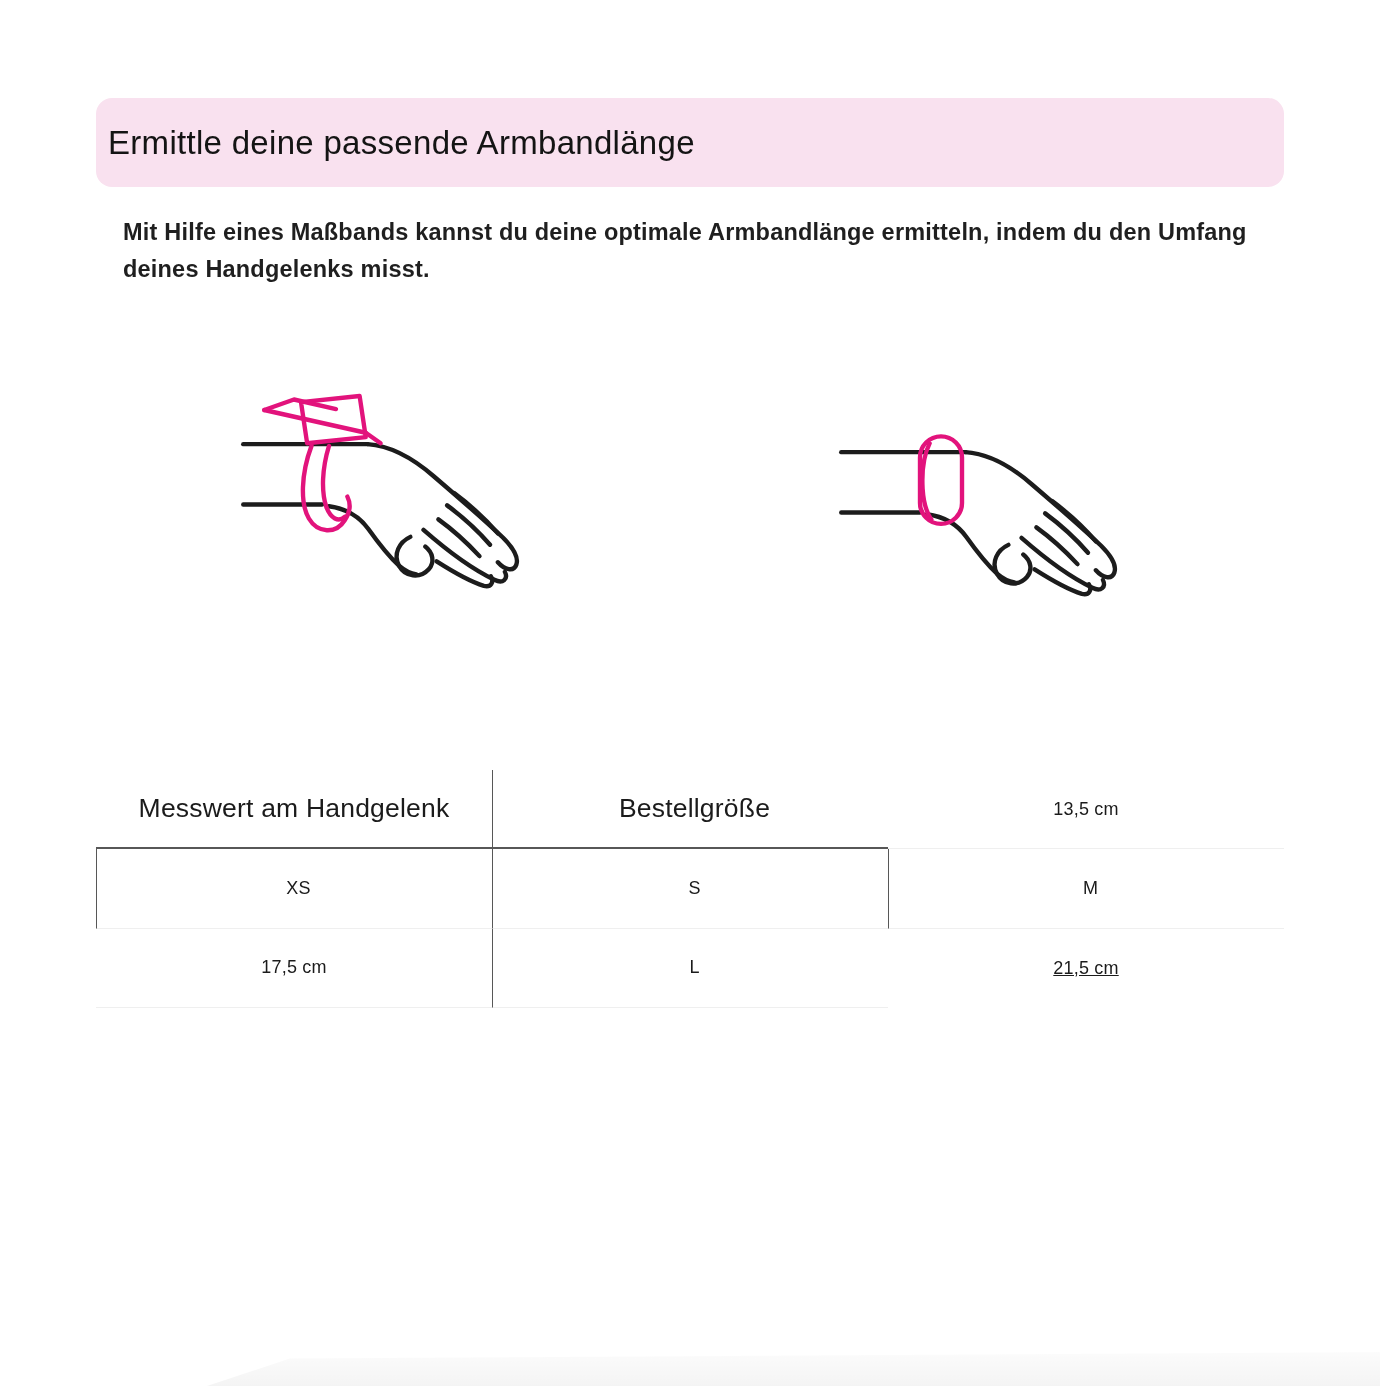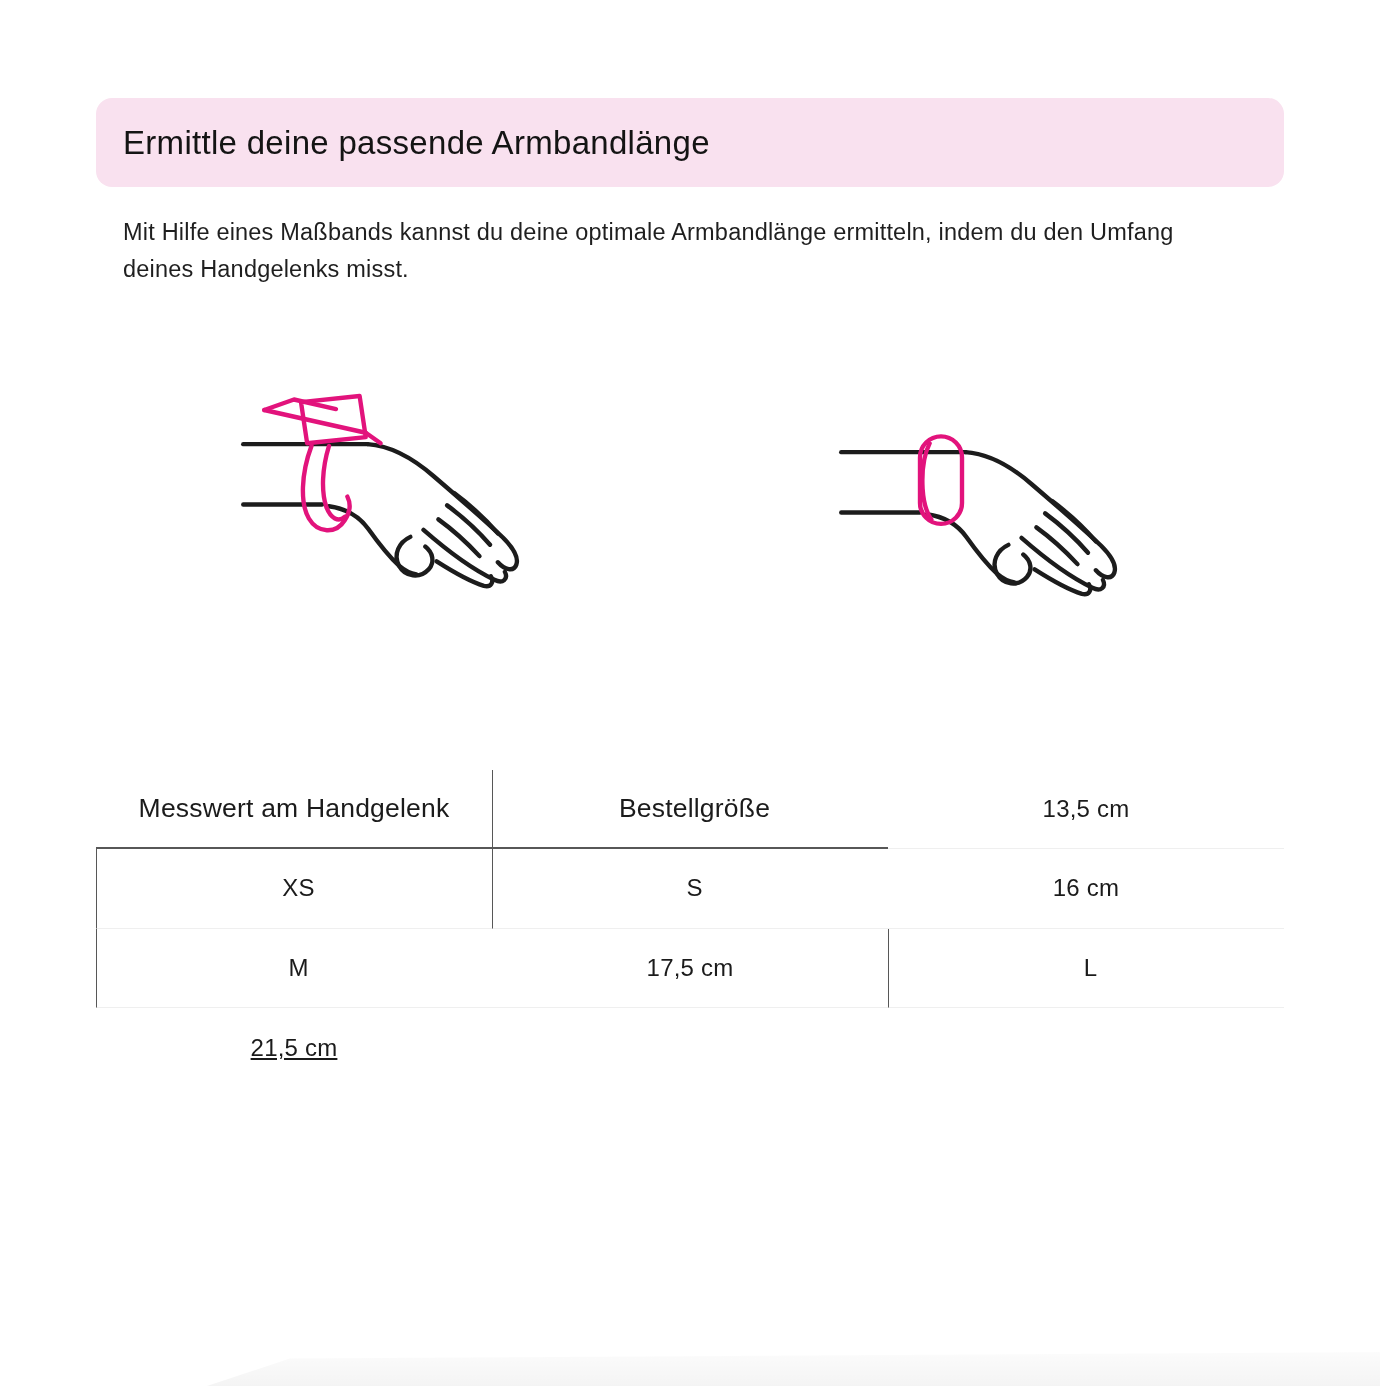--- a/index.html
+++ b/index.html
@@ -20,43 +20,43 @@
 
   
   .banner{
     position:absolute;left:96px;top:98px;width:1188px;height:89px;
     background:var(--banner-background);
     border-radius:16px;
     display:flex;align-items:center;
   }
   .banner h1{
     font-size:33px;font-weight:400;letter-spacing:.3px;
-    padding-left:27px;color:#141414;
+    padding-left:12px;color:#141414;
   }
 
   
   .intro{
     position:absolute;left:123px;top:214px;width:1180px;
     font-size:23.5px;line-height:37px;letter-spacing:.2px;
-    white-space:pre-line;color:#1f1f1f;
+    white-space:pre-line;color:#1f1f1f;font-weight:bold;
   }
 
   
   .figure{position:absolute;}
   .figure.left{left:238px;top:388px;}
   .figure.right{left:836px;top:396px;}
 
   
   .size-table{
     position:absolute;left:96px;top:770px;width:1188px;
     display:grid;grid-template-columns:1fr 1fr 1fr;grid-auto-rows:79.3px;
   }
   .cell{
     display:flex;align-items:center;justify-content:center;
-    font-size:24px;letter-spacing:.2px;color:#1b1b1b;
+    font-size:18px;letter-spacing:.2px;color:#1b1b1b;
     border-bottom:1px solid var(--divider-light);
   }
   .cell.col-right{border-left:1.5px solid var(--divider-dark);padding-left:8px;}
   .cell.head{font-size:26.5px;border-bottom:2px solid var(--divider-dark);}
   .cell.last{border-bottom:none;text-decoration:underline;}
 
   
   .bottom-shade{
     position:absolute;left:0;bottom:0;width:1380px;height:50px;
     background:linear-gradient(to bottom, rgba(0,0,0,0) 0%, rgba(0,0,0,0.045) 100%);
@@ -113,21 +113,20 @@
 
 <div class="size-table">
   <div class="cell head">Messwert am Handgelenk</div>
   <div class="cell head col-right">Bestellgröße</div>
 
   <div class="cell">13,5 cm</div>
   <div class="cell col-right">XS</div>
 
   <div class="cell col-right">S</div>
 
-  <div class="cell">16 cm</div>
   <div class="cell col-right">M</div>
 
   <div class="cell">17,5 cm</div>
   <div class="cell col-right">L</div>
 
 
   <div class="cell last">21,5 cm</div>
 </div>
 
 <div class="bottom-shade"></div>

